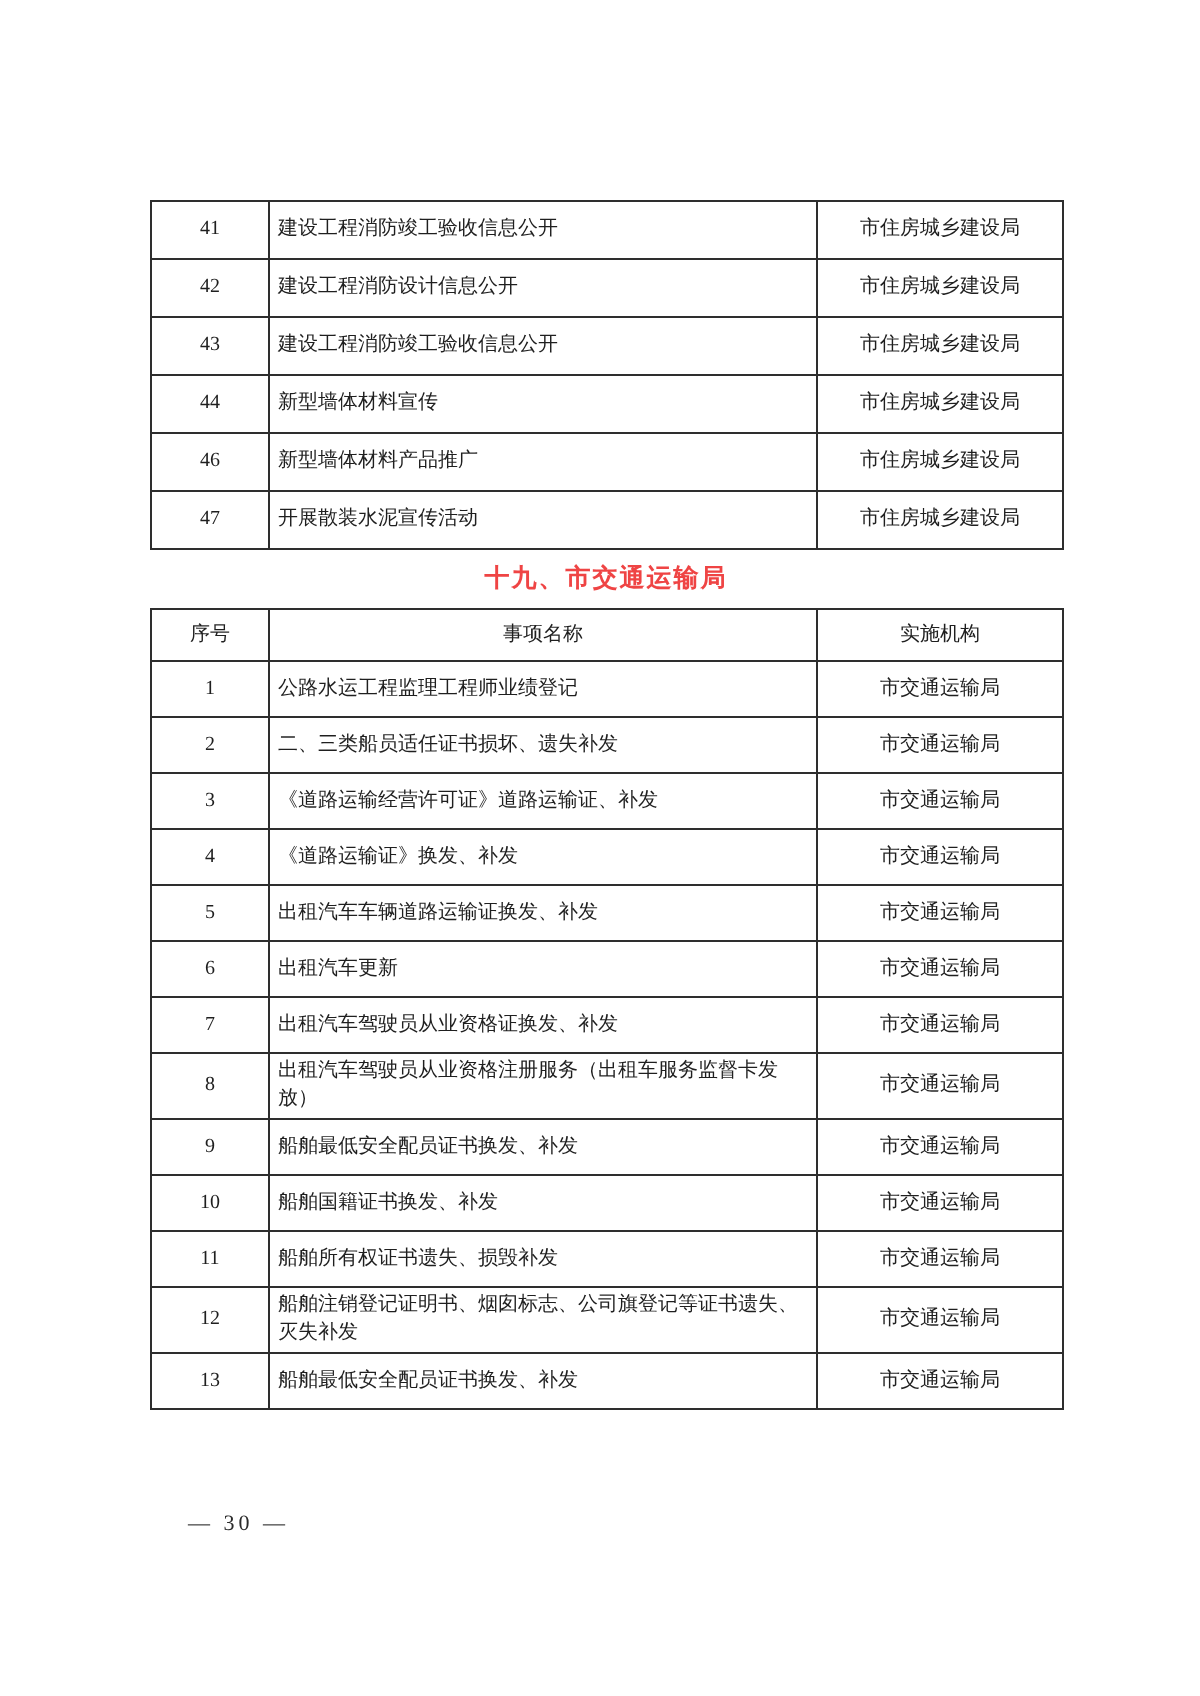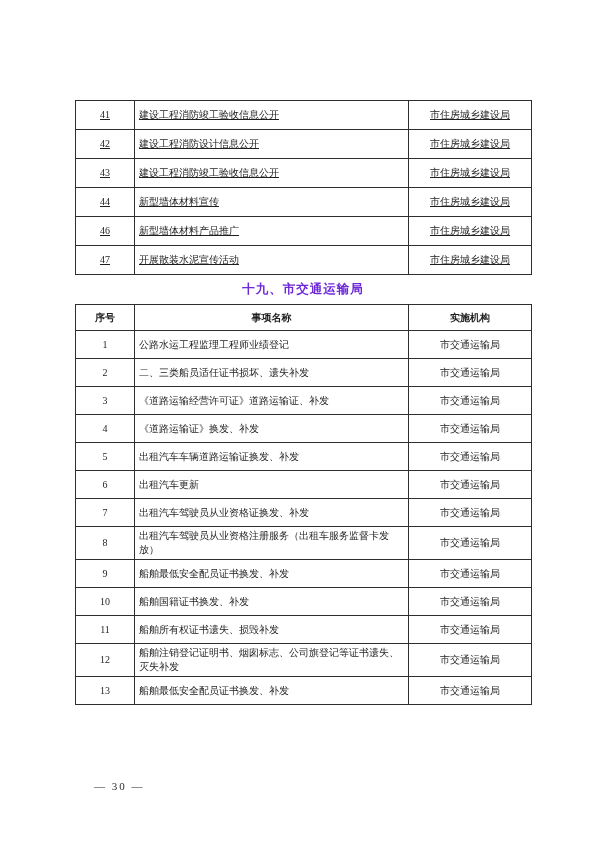--- a/index.html
+++ b/index.html
@@ -33,54 +33,54 @@
   table.doc-table col.c-name   { width: 274px; }
   table.doc-table col.c-agency { width: 123px; }
   table.doc-table td, table.doc-table th {
     border: 1px solid #2e2e2e;
     font-size: 10px;
     line-height: 14px;
     vertical-align: middle;
     padding: 2px 4px;
     overflow: hidden;
   }
-  #table-housing tr { height: 29px; text-decoration: underline; }
+  #table-housing tr { height: 29px; }
   #table-transport tr { height: 28px; }
   #table-transport thead tr { height: 26px; }
   td.col-no {
     text-align: center;
     font-family: "Liberation Serif", "DejaVu Serif", serif;
     font-size: 10.5px;
   }
   td.col-name {
     text-align: left;
     padding-left: 7px;
     white-space: pre-line;
   }
   td.col-agency {
     text-align: center;
   }
   th {
-    font-weight: bold;
+    font-weight: normal;
     text-align: center;
     font-size: 10.5px;
   }
   .section-title {
     height: 29px;
     line-height: 29px;
     text-align: center;
     font-weight: bold;
     font-size: 12.5px;
     letter-spacing: 1px;
-    color: #6d28d9;
+    color: #ef4444;
   }
   .page-number {
     position: absolute;
     left: 94px;
-    top: 780px;
+    top: 756px;
     font-size: 11px;
     letter-spacing: 2px;
     color: #2a2a2a;
   }
 </style>
 </head>
 <body>
 
 <div class="page">
   <div class="content">

